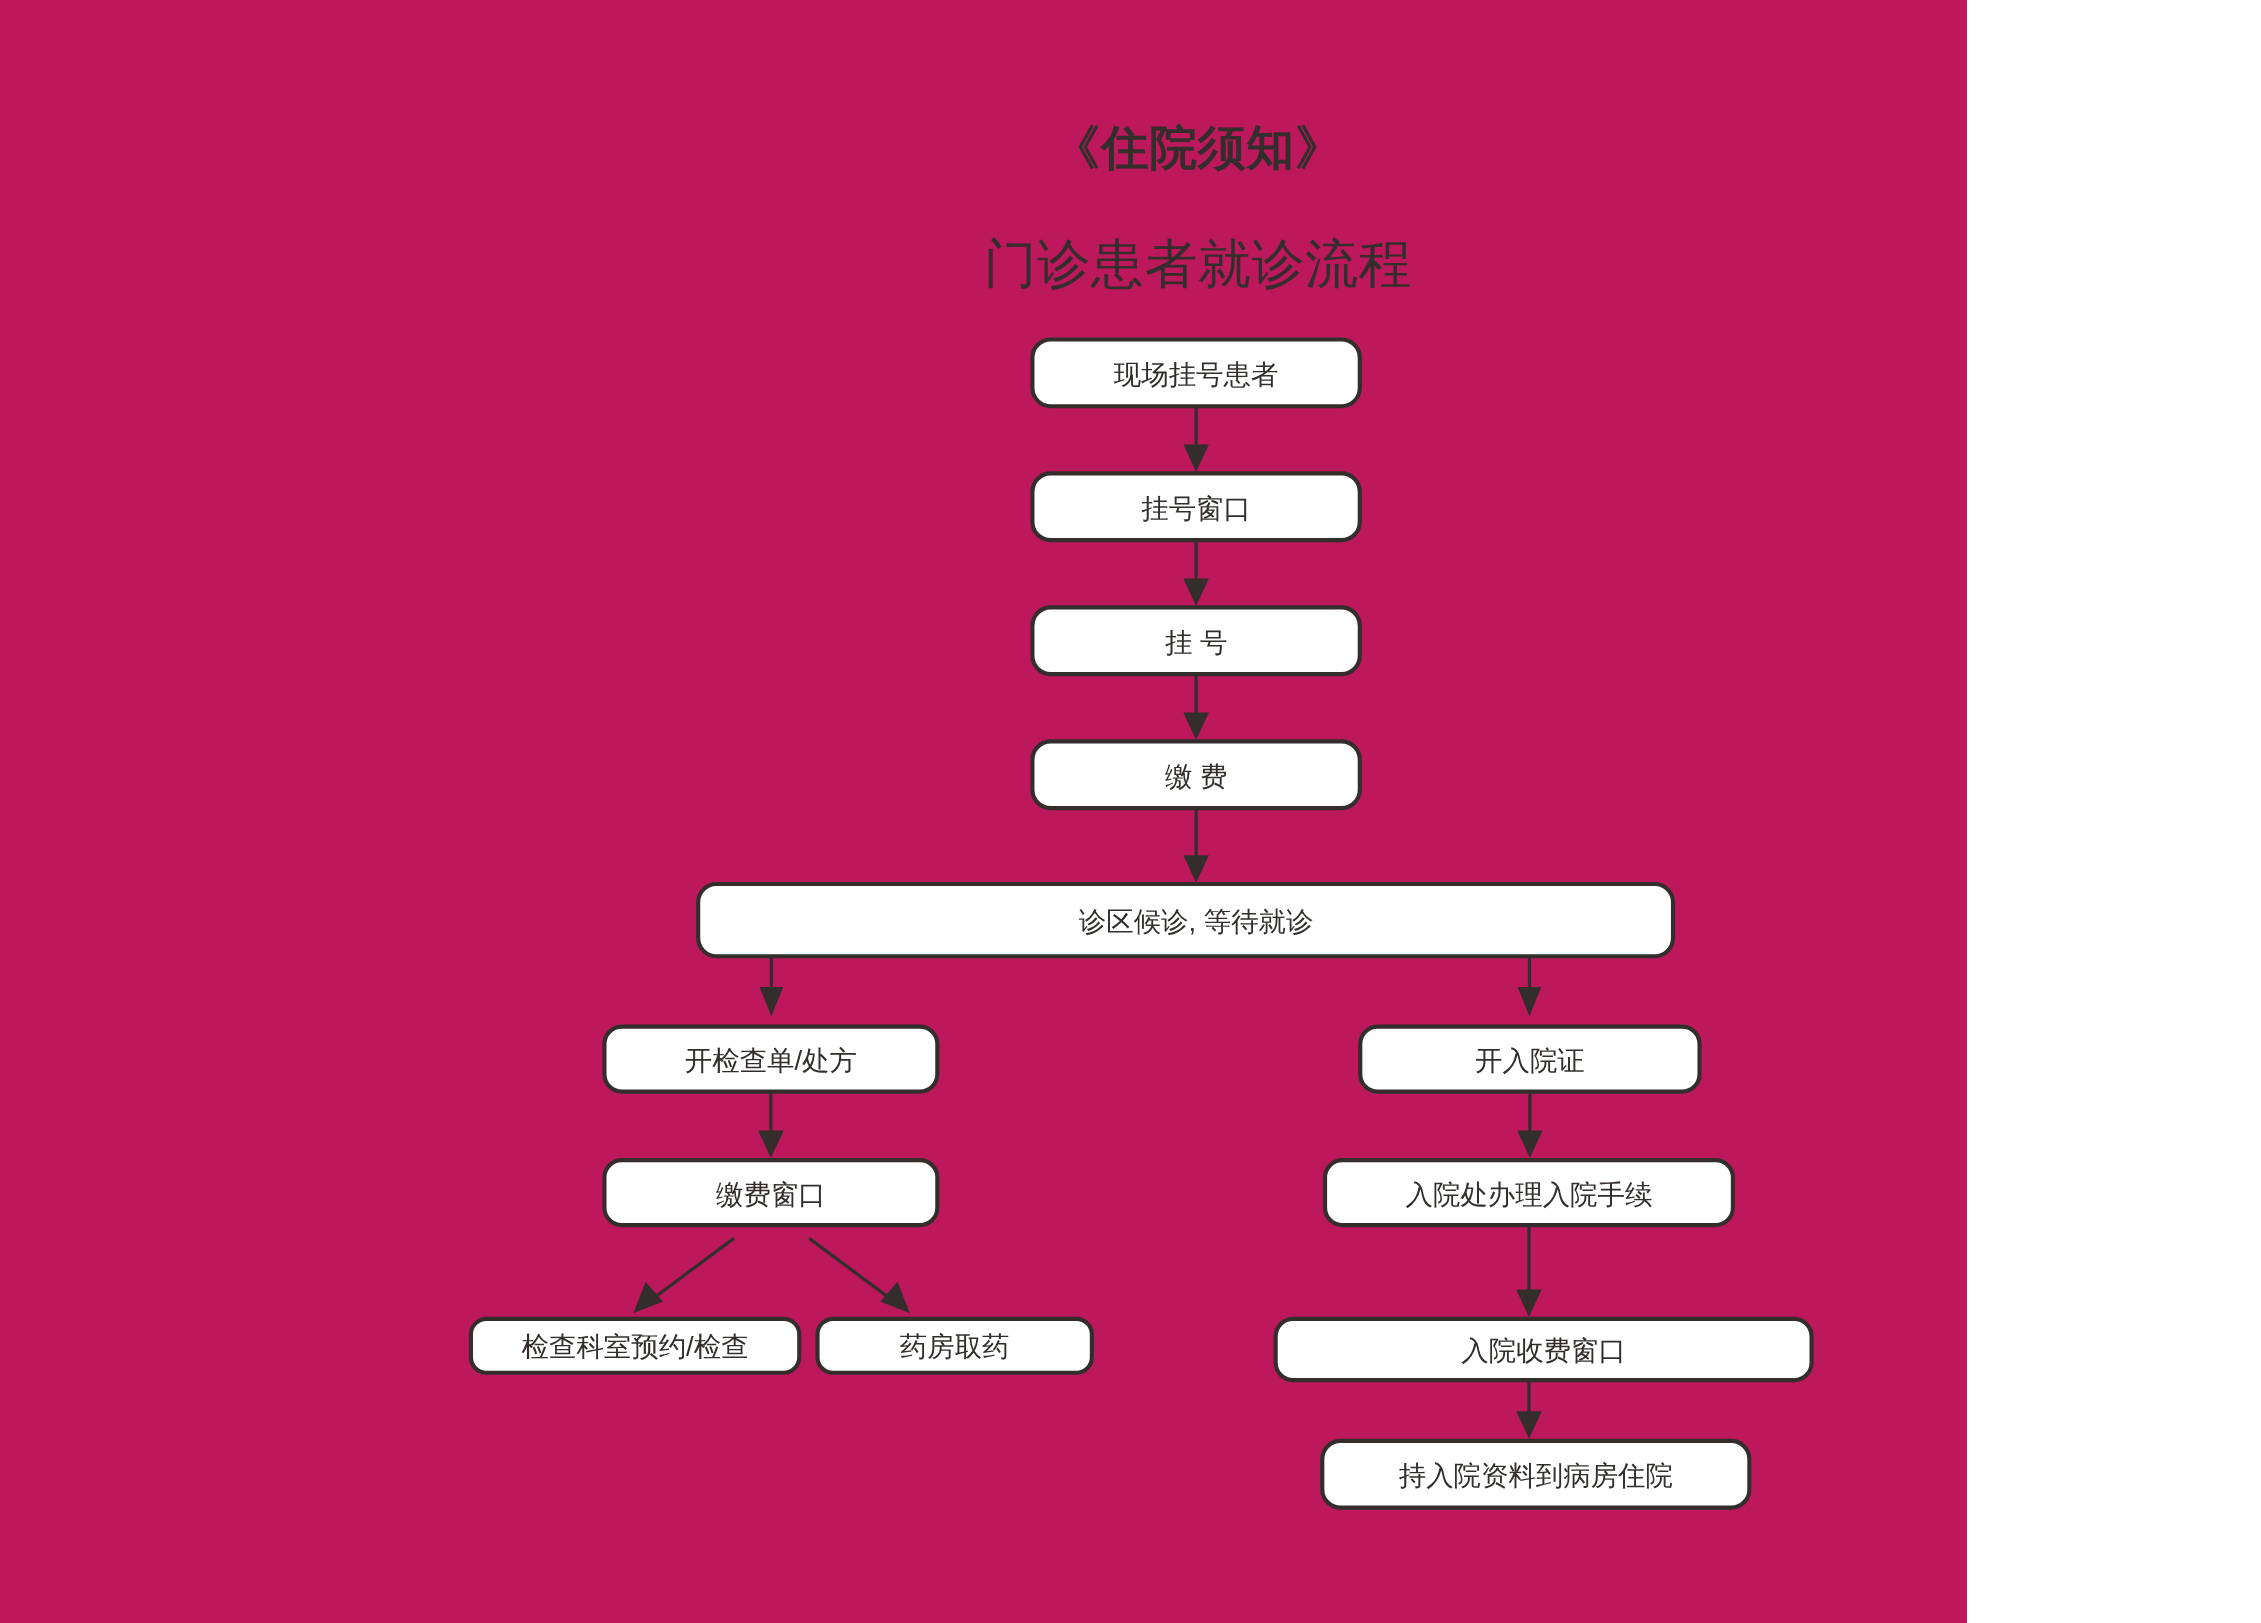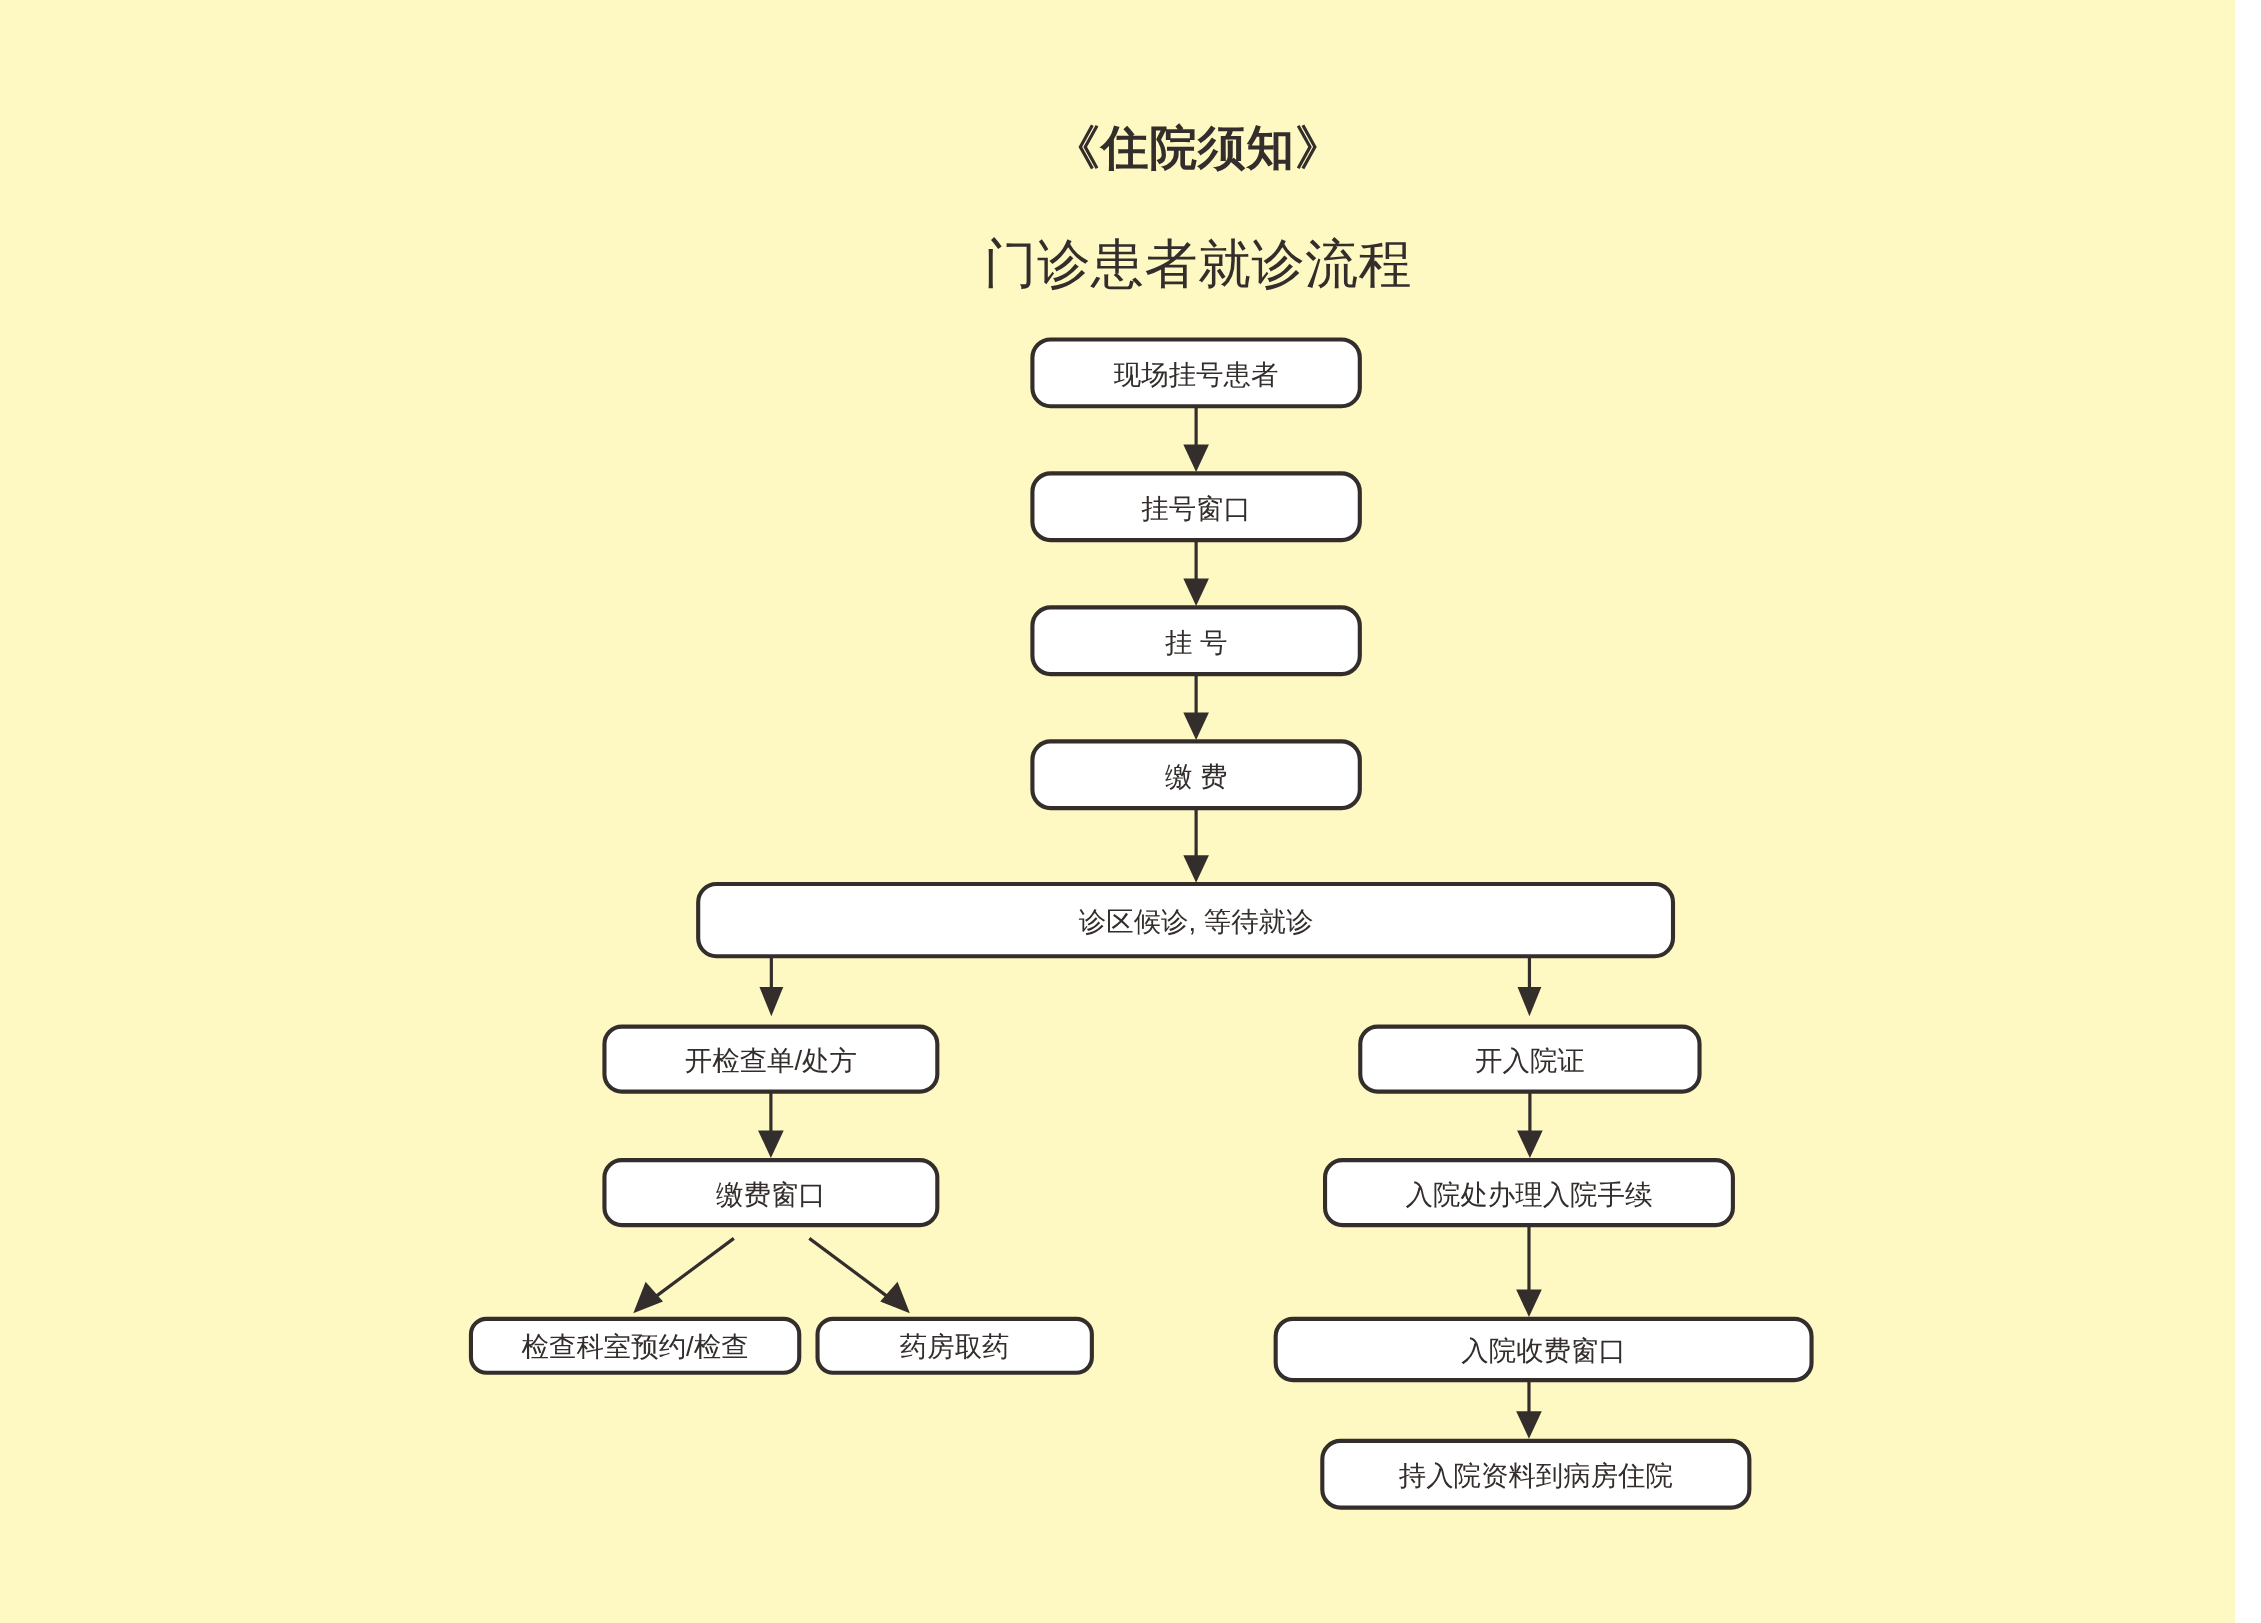--- a/index.html
+++ b/index.html
@@ -10,23 +10,23 @@
   }
   body {
     font-family: "Liberation Sans", "DejaVu Sans", sans-serif;
     width: 2261px;
     height: 1624px;
     overflow: hidden;
     position: relative;
   }
   #page {
     position: relative;
-    width: 2235px;
+    width: 1967px;
     height: 1624px;
-    background: #fef9c3;
+    background: #be185d;
   }
   #flowchart {
     position: absolute;
     inset: 0;
     width: 2261px;
     height: 1624px;
     display: block;
   }
   .doc-title {
     font-weight: bold;

